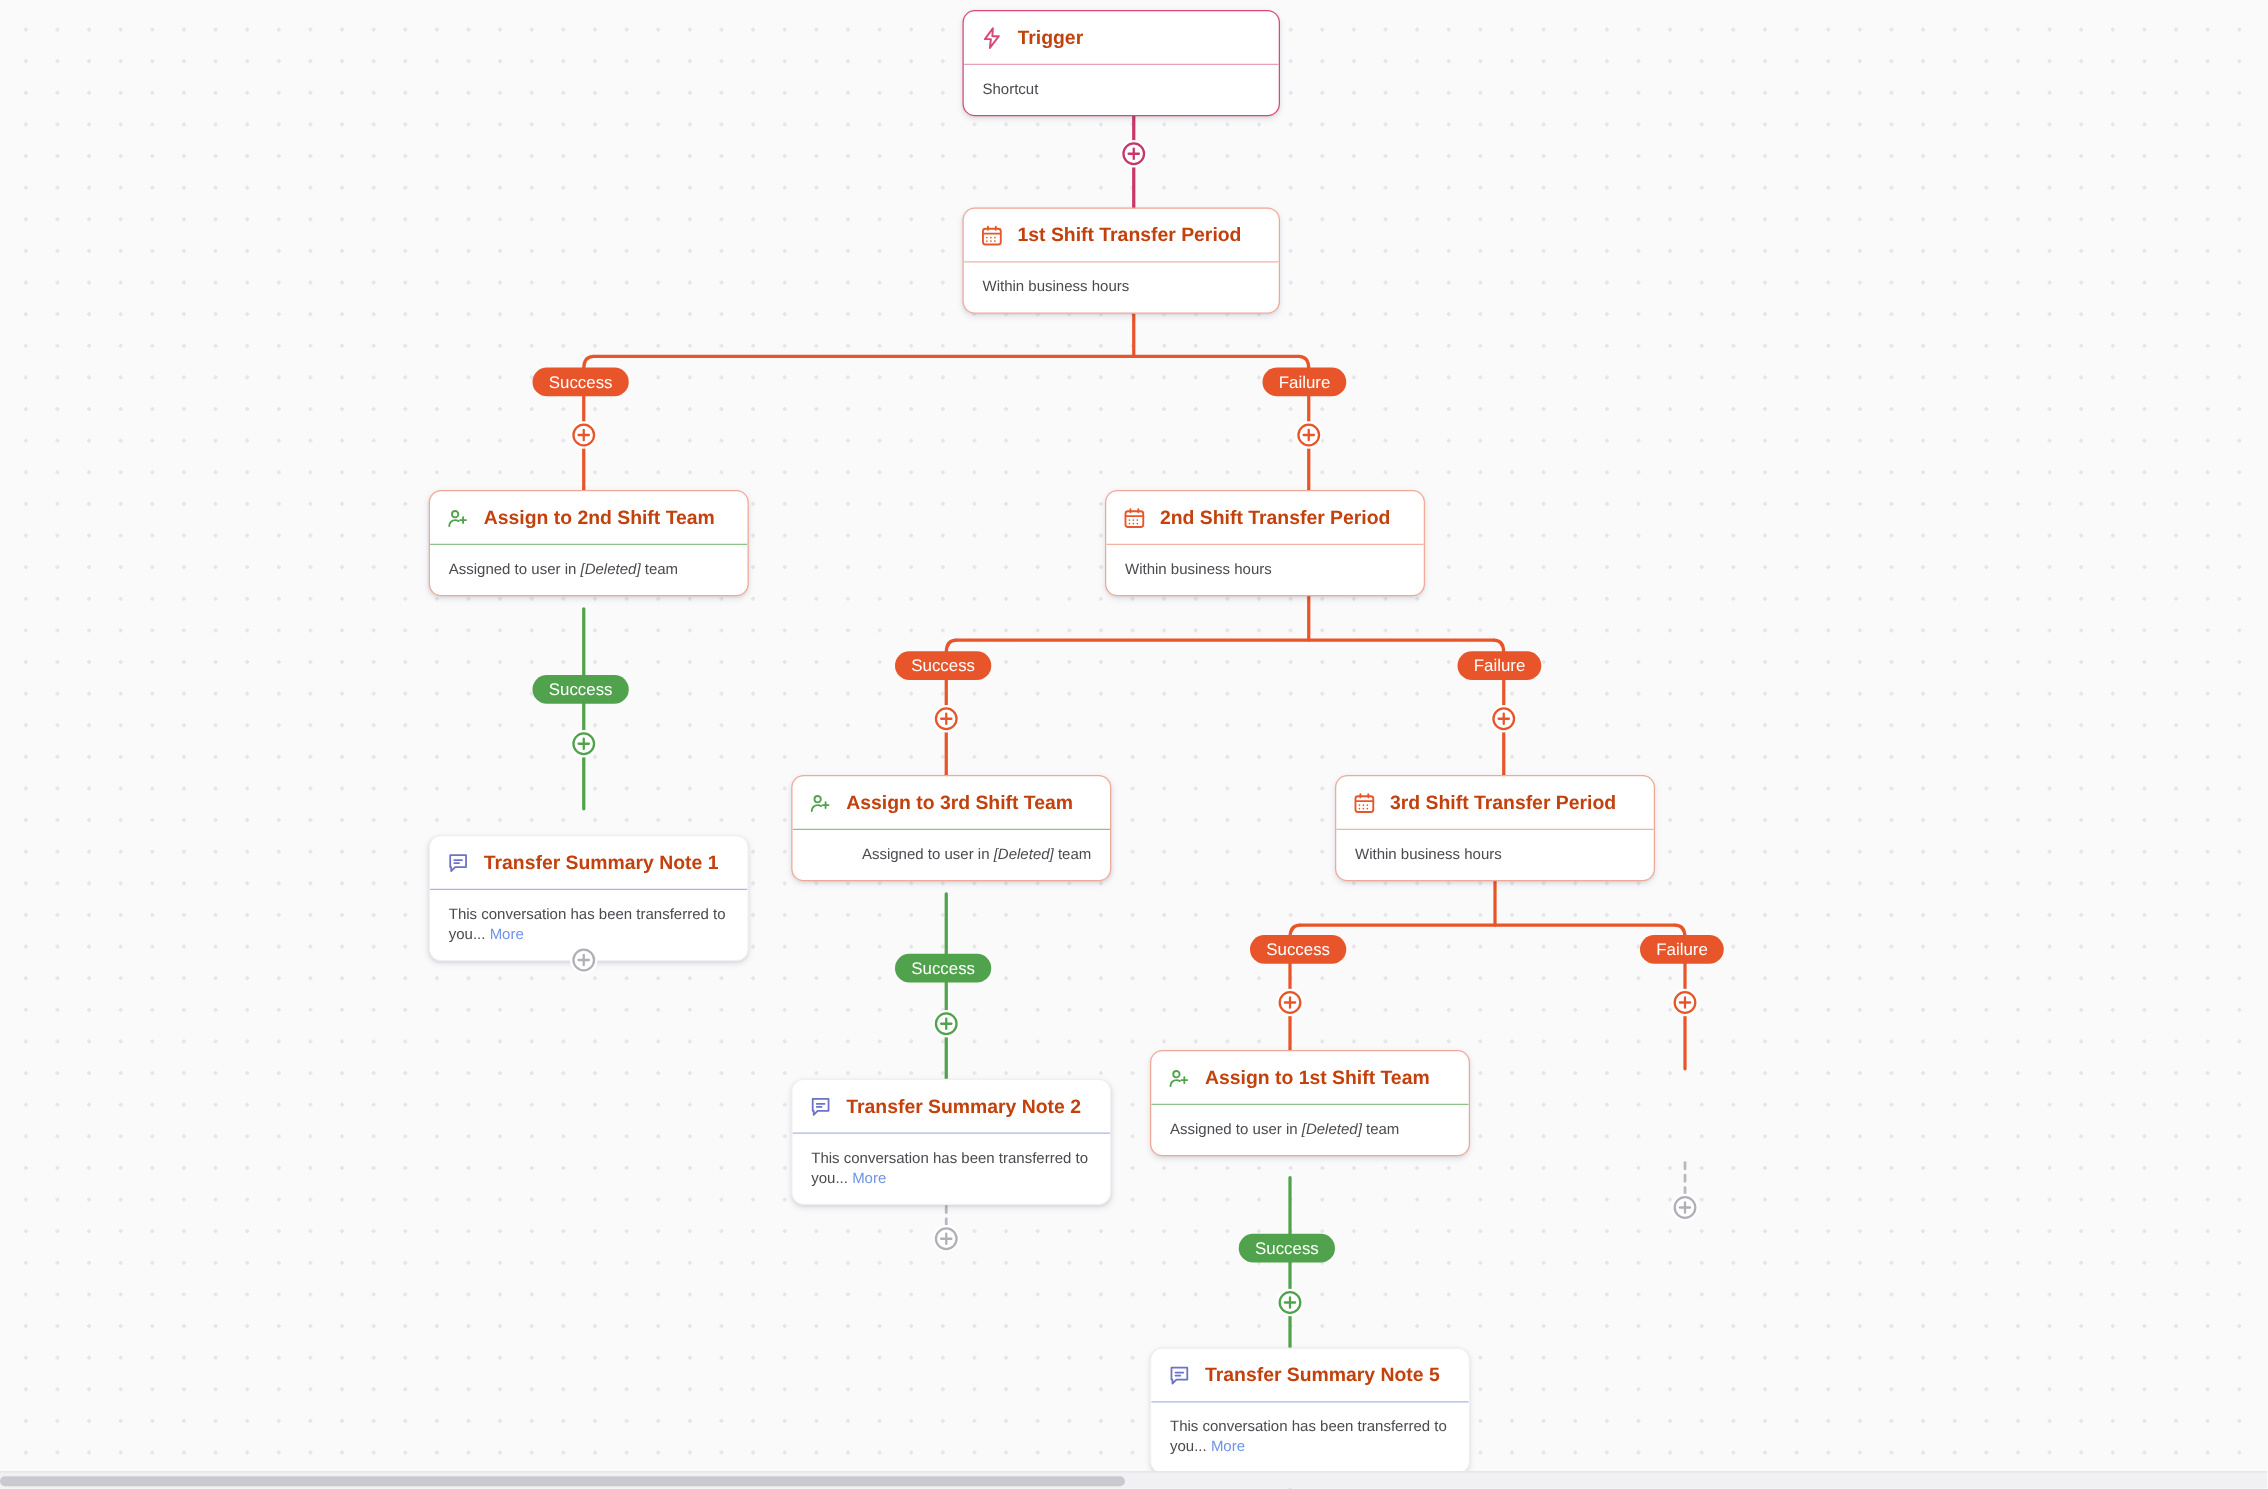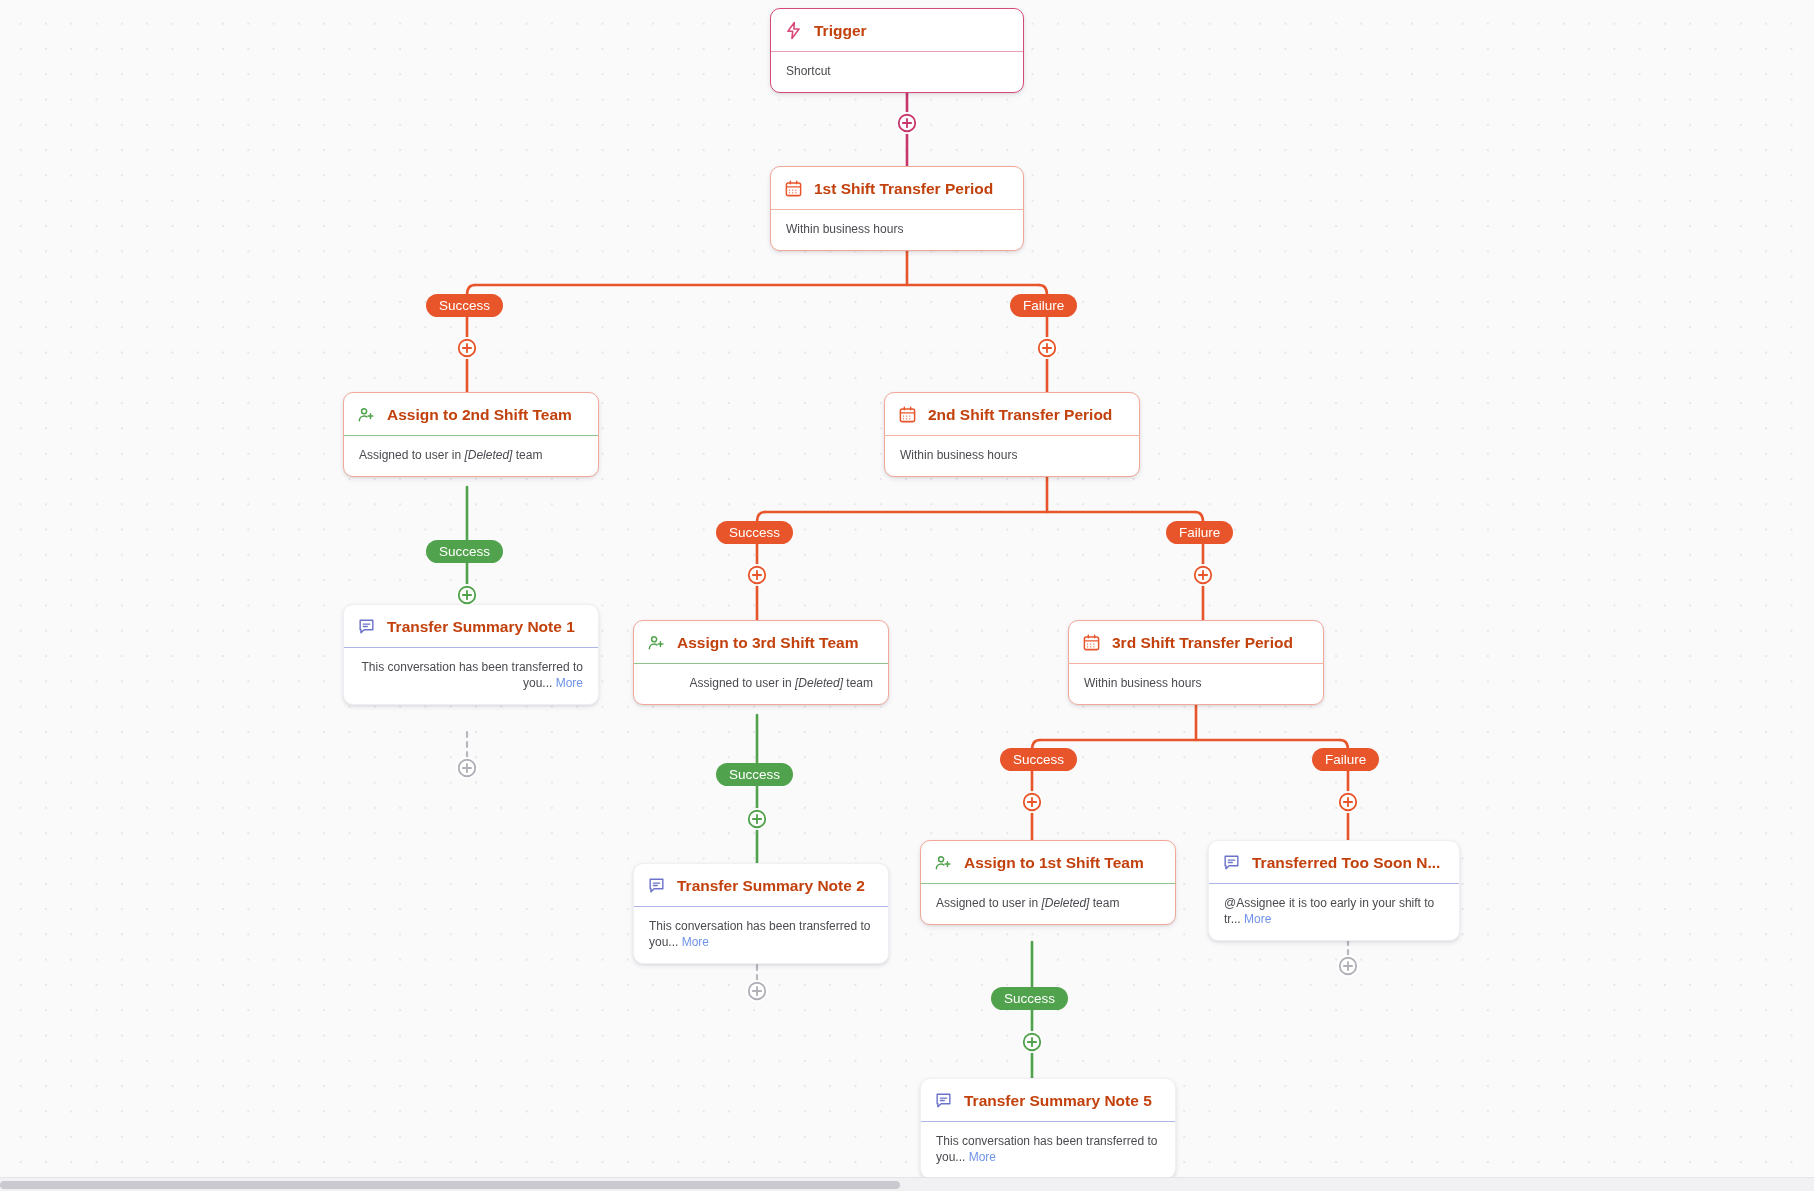--- a/index.html
+++ b/index.html
@@ -228,21 +228,21 @@
             <path d="M7 14 h0.01 M11 14 h0.01 M15 14 h0.01 M7 17.5 h0.01 M11 17.5 h0.01 M15 17.5 h0.01"></path>
           </g>
         </svg>
       </span>
       <span class="title">2nd Shift Transfer Period</span>
     </div>
     <div class="divider orange"></div>
     <div class="node-body">Within business hours</div>
   </div>
 
-  <div class="node plain" style="left:343px; top:604px; width:256px;text-align:right;">
+  <div class="node plain" style="left:343px; top:668px; width:256px;">
     <div class="node-head">
       <span class="icon">
         <svg viewBox="0 0 24 24" fill="none" stroke="#6b72c9" stroke-width="1.8" stroke-linecap="round" stroke-linejoin="round">
           <path d="M4 4 H20 V16 H9 L5 20 V16 H4 Z"></path>
           <path d="M8 9 H16 M8 12 H13" stroke-width="1.6"></path>
         </svg>
       </span>
       <span class="title">Transfer Summary Note 1</span>
     </div>
     <div class="divider purple"></div>
@@ -314,45 +314,29 @@
         </svg>
       </span>
       <span class="title">Assign to 1st Shift Team</span>
     </div>
     <div class="divider green"></div>
     <div class="node-body">
       <span>Assigned to user in </span><i>[Deleted]</i><span> team</span>
     </div>
   </div>
 
-  <div class="node plain" style="left:1208px; top:840px; width:252px;">
+
+  <div class="node plain" style="left:920px; top:1078px; width:256px;">
     <div class="node-head">
       <span class="icon">
         <svg viewBox="0 0 24 24" fill="none" stroke="#6b72c9" stroke-width="1.8" stroke-linecap="round" stroke-linejoin="round">
           <path d="M4 4 H20 V16 H9 L5 20 V16 H4 Z"></path>
           <path d="M8 9 H16 M8 12 H13" stroke-width="1.6"></path>
         </svg>
       </span>
-      <span class="title">Transferred Too Soon N...</span>
-    </div>
-    <div class="divider purple"></div>
-    <div class="node-body">
-      <span>@Assignee it is too early in your shift to tr...</span>
-      <span class="more-link">More</span>
-    </div>
-  </div>
-
-  <div class="node plain" style="left:920px; top:1078px; width:256px;">
-    <div class="node-head">
-      <span class="icon">
-        <svg viewBox="0 0 24 24" fill="none" stroke="#6b72c9" stroke-width="1.8" stroke-linecap="round" stroke-linejoin="round">
-          <path d="M4 4 H20 V16 H9 L5 20 V16 H4 Z"></path>
-          <path d="M8 9 H16 M8 12 H13" stroke-width="1.6"></path>
-        </svg>
-      </span>
       <span class="title">Transfer Summary Note 5</span>
     </div>
     <div class="divider purple"></div>
     <div class="node-body">
       <span>This conversation has been transferred to you...</span>
       <span class="more-link">More</span>
     </div>
   </div>
 
   <div class="pill orange" style="left:426px; top:294px;">Success</div>

